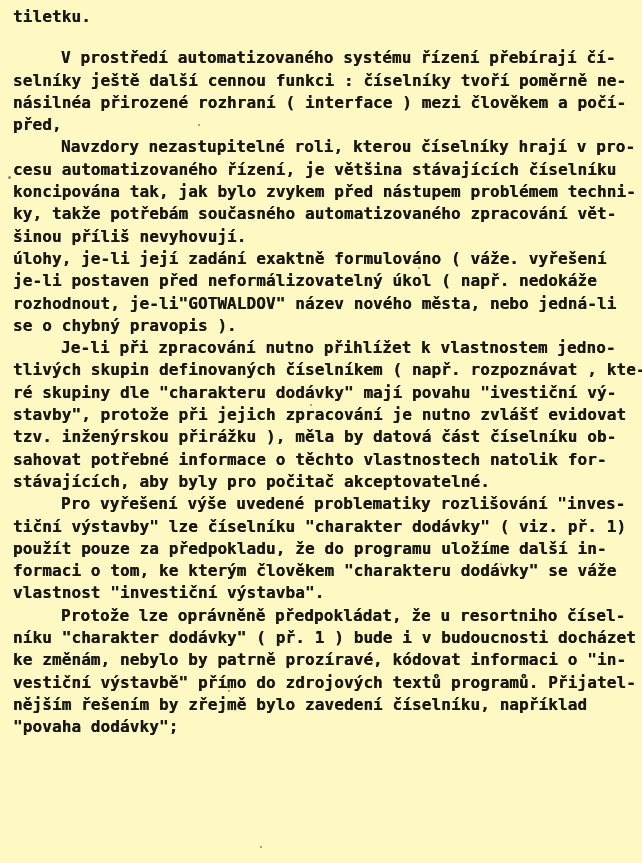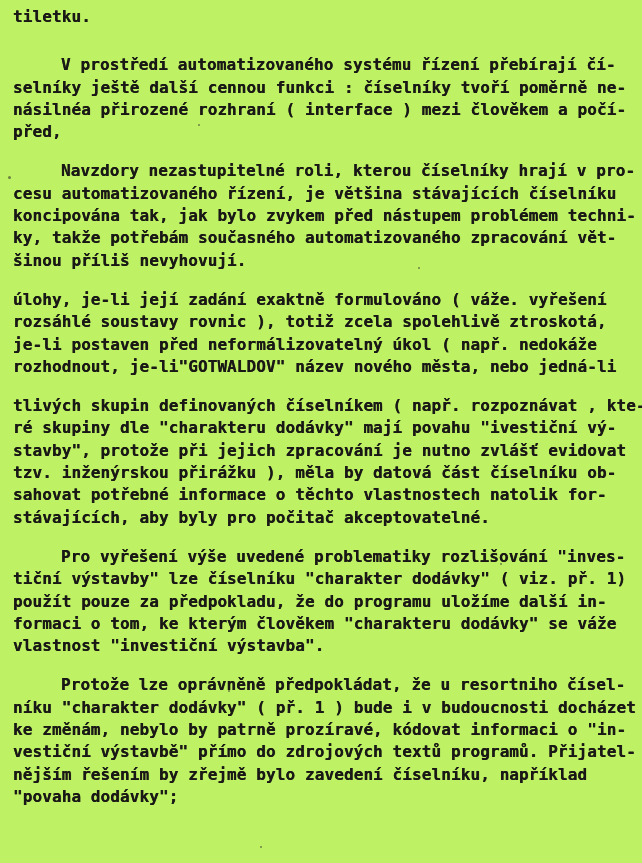--- a/index.html
+++ b/index.html
@@ -21,60 +21,61 @@
     font-family: "DejaVu Sans Mono", "Liberation Mono", monospace;
     font-weight: bold;
     font-size: 16px;
     line-height: 22.3px;
     letter-spacing: 0.1px;
     color: #1d1c1a;
     text-shadow: 0 0 0.6px rgba(25,24,22,0.85), 0.5px 0.4px 0 rgba(25,24,22,0.22);
     filter: contrast(1.04);
   }
   .paragraph { margin: 0; }
-  .paragraph + .paragraph { margin-top: 17px; }
-  .paragraph:nth-child(2) { margin-top: 26px; }
+  .paragraph + .paragraph { }
+  .paragraph:nth-child(2) { margin-top: 19px; }
   .text-line { white-space: pre; }
   .text-line.indent { text-indent: 48px; }
   .speck {
     position: absolute;
     background: rgba(40,38,35,0.55);
     border-radius: 50%;
     width: 3px;
     height: 3px;
   }
 </style>
 </head>
 <body>
 
-<div class="page" style="background: #bef264;">
+<div class="page" style="background: #fef9c3;">
   <div class="doc-body" style="color: rgb(29, 28, 26);">
       <div class="paragraph">
         <div class="text-line">tiletku.</div>
       </div>
       <div class="paragraph">
         <div class="text-line indent">V prostředí automatizovaného systému řízení přebírají čí-</div>
         <div class="text-line">selníky ještě další cennou funkci : číselníky tvoří poměrně ne-</div>
         <div class="text-line">násilnéa přirozené rozhraní ( interface ) mezi člověkem a počí-</div>
         <div class="text-line">před,</div>
       </div>
       <div class="paragraph">
         <div class="text-line indent">Navzdory nezastupitelné roli, kterou číselníky hrají v pro-</div>
         <div class="text-line">cesu automatizovaného řízení, je většina stávajících číselníku</div>
         <div class="text-line">koncipována tak, jak bylo zvykem před nástupem problémem techni-</div>
         <div class="text-line">ky, takže potřebám současného automatizovaného zpracování vět-</div>
         <div class="text-line">šinou příliš nevyhovují.</div>
       </div>
       <div class="paragraph">
         <div class="text-line">úlohy, je-li její zadání exaktně formulováno ( váže. vyřešení</div>
-        <div class="text-line">rozsáhlé soustavy rovnic ), totiž zcela spolehlivě ztroskotá,</div>
         <div class="text-line">je-li postaven před neformálizovatelný úkol ( např. nedokáže</div>
         <div class="text-line">rozhodnout, je-li"GOTWALDOV" název nového města, nebo jedná-li</div>
+        <div class="text-line">se o chybný pravopis ).</div>
       </div>
       <div class="paragraph">
+        <div class="text-line indent">Je-li při zpracování nutno přihlížet k vlastnostem jedno-</div>
         <div class="text-line">tlivých skupin definovaných číselníkem ( např. rozpoznávat , kte-</div>
         <div class="text-line">ré skupiny dle "charakteru dodávky" mají povahu "ivestiční vý-</div>
         <div class="text-line">stavby", protože při jejich zpracování je nutno zvlášť evidovat</div>
         <div class="text-line">tzv. inženýrskou přirážku ), měla by datová část číselníku ob-</div>
         <div class="text-line">sahovat potřebné informace o těchto vlastnostech natolik for-</div>
         <div class="text-line">stávajících, aby byly pro počitač akceptovatelné.</div>
       </div>
       <div class="paragraph">
         <div class="text-line indent">Pro vyřešení výše uvedené problematiky rozlišování "inves-</div>
         <div class="text-line">tiční výstavby" lze číselníku "charakter dodávky" ( viz. př. 1)</div>

